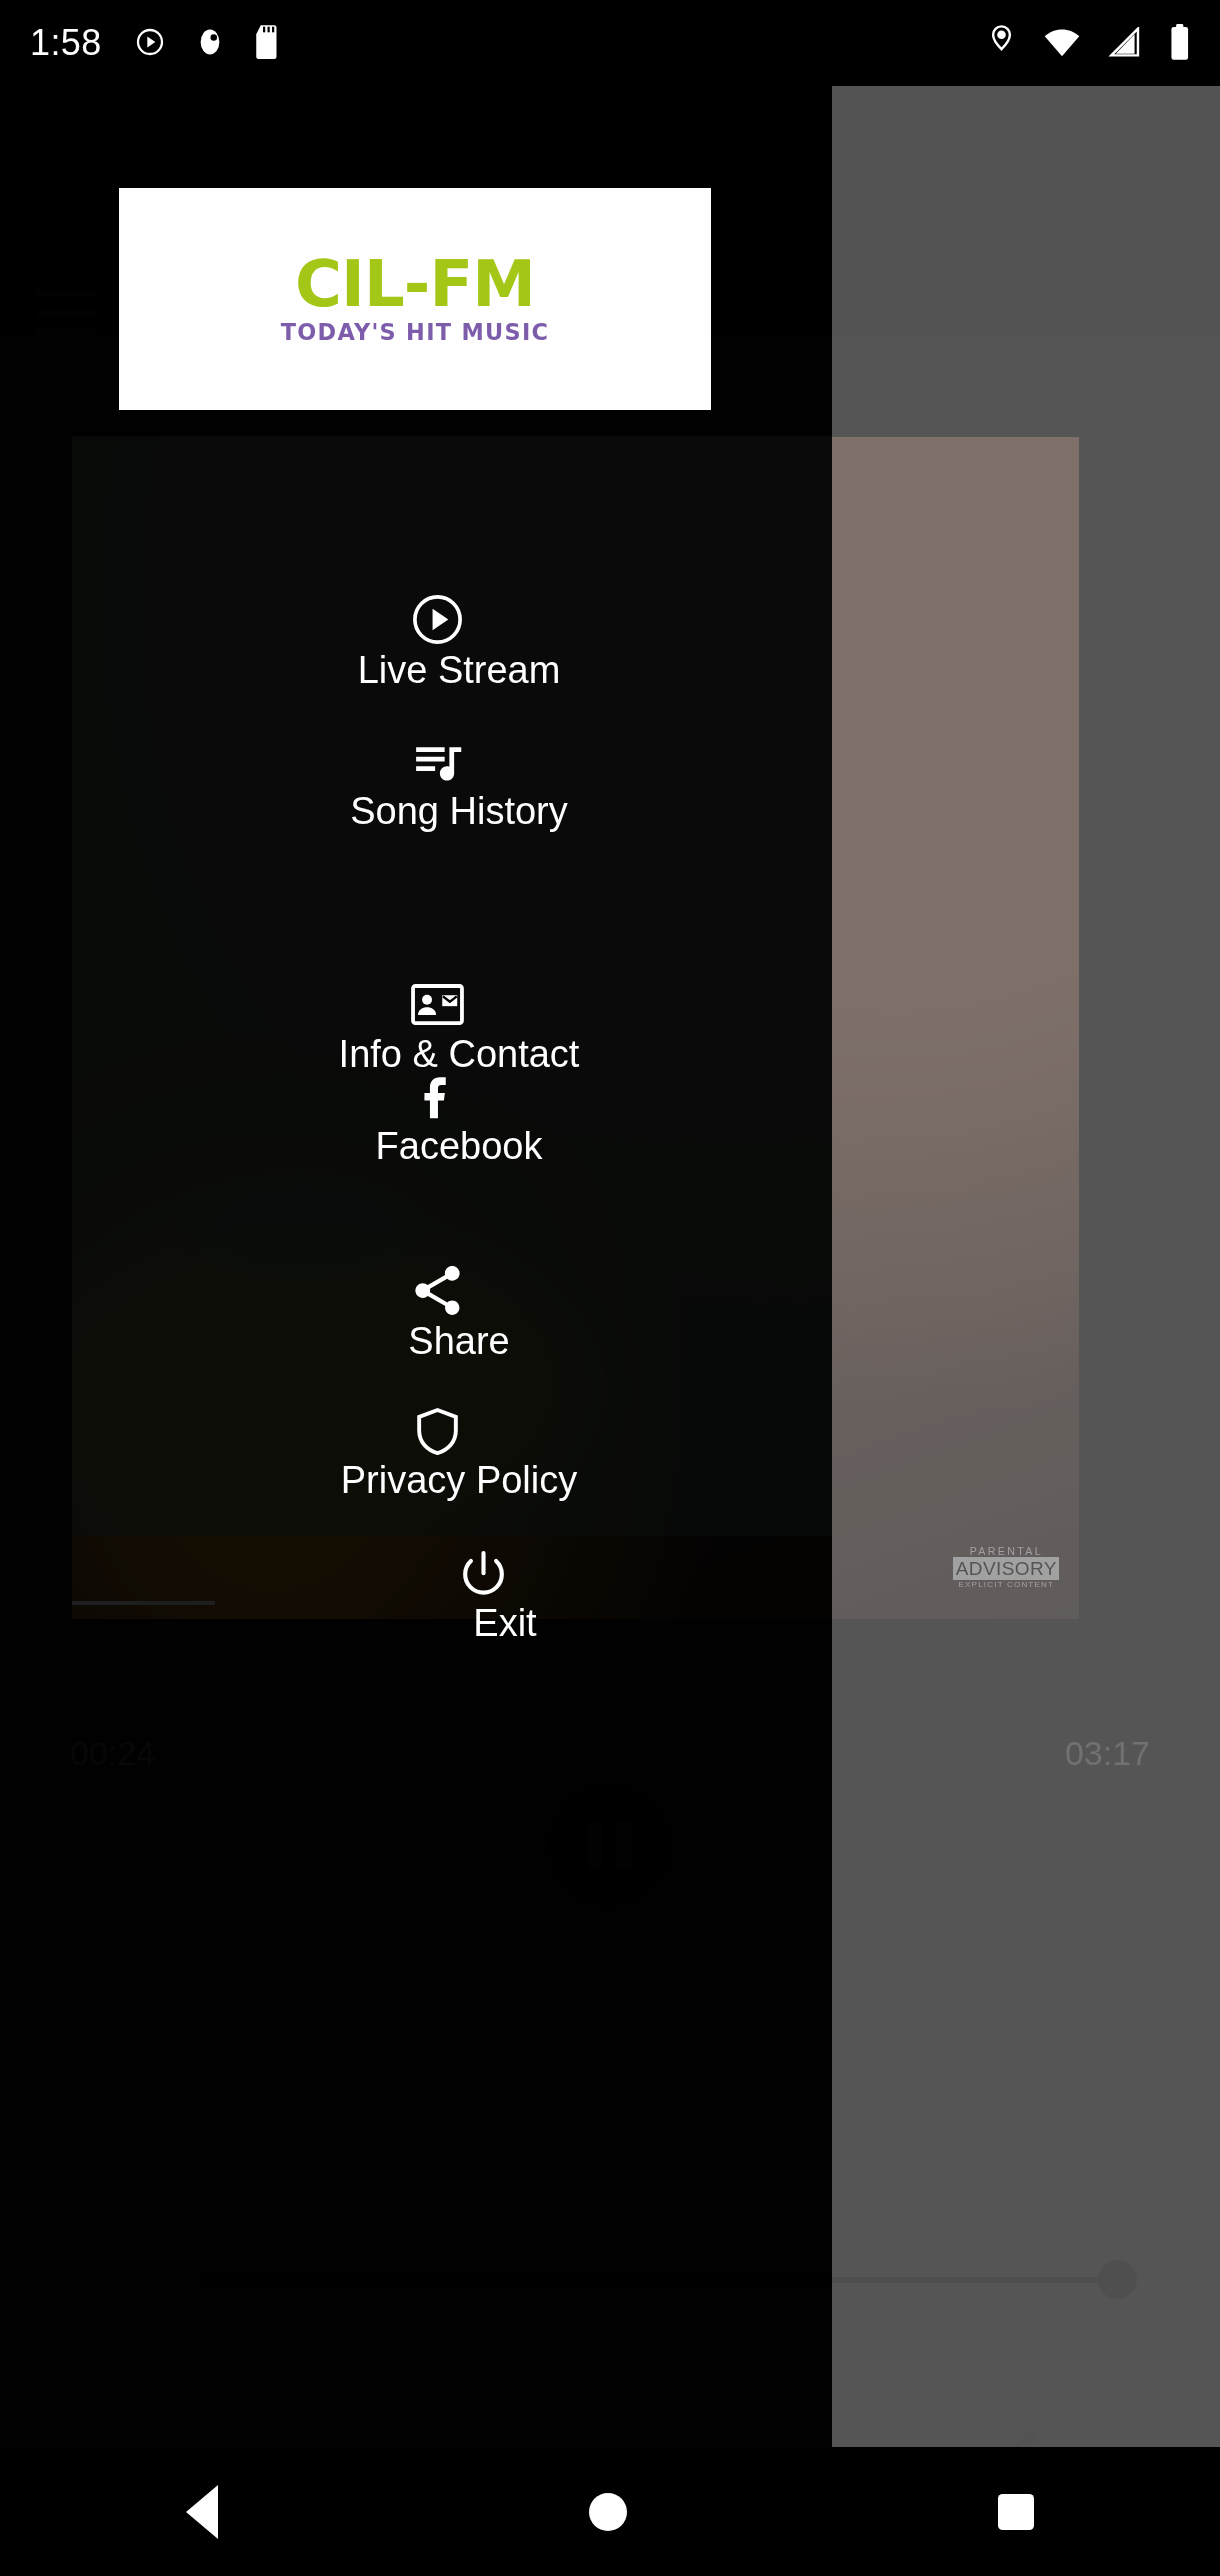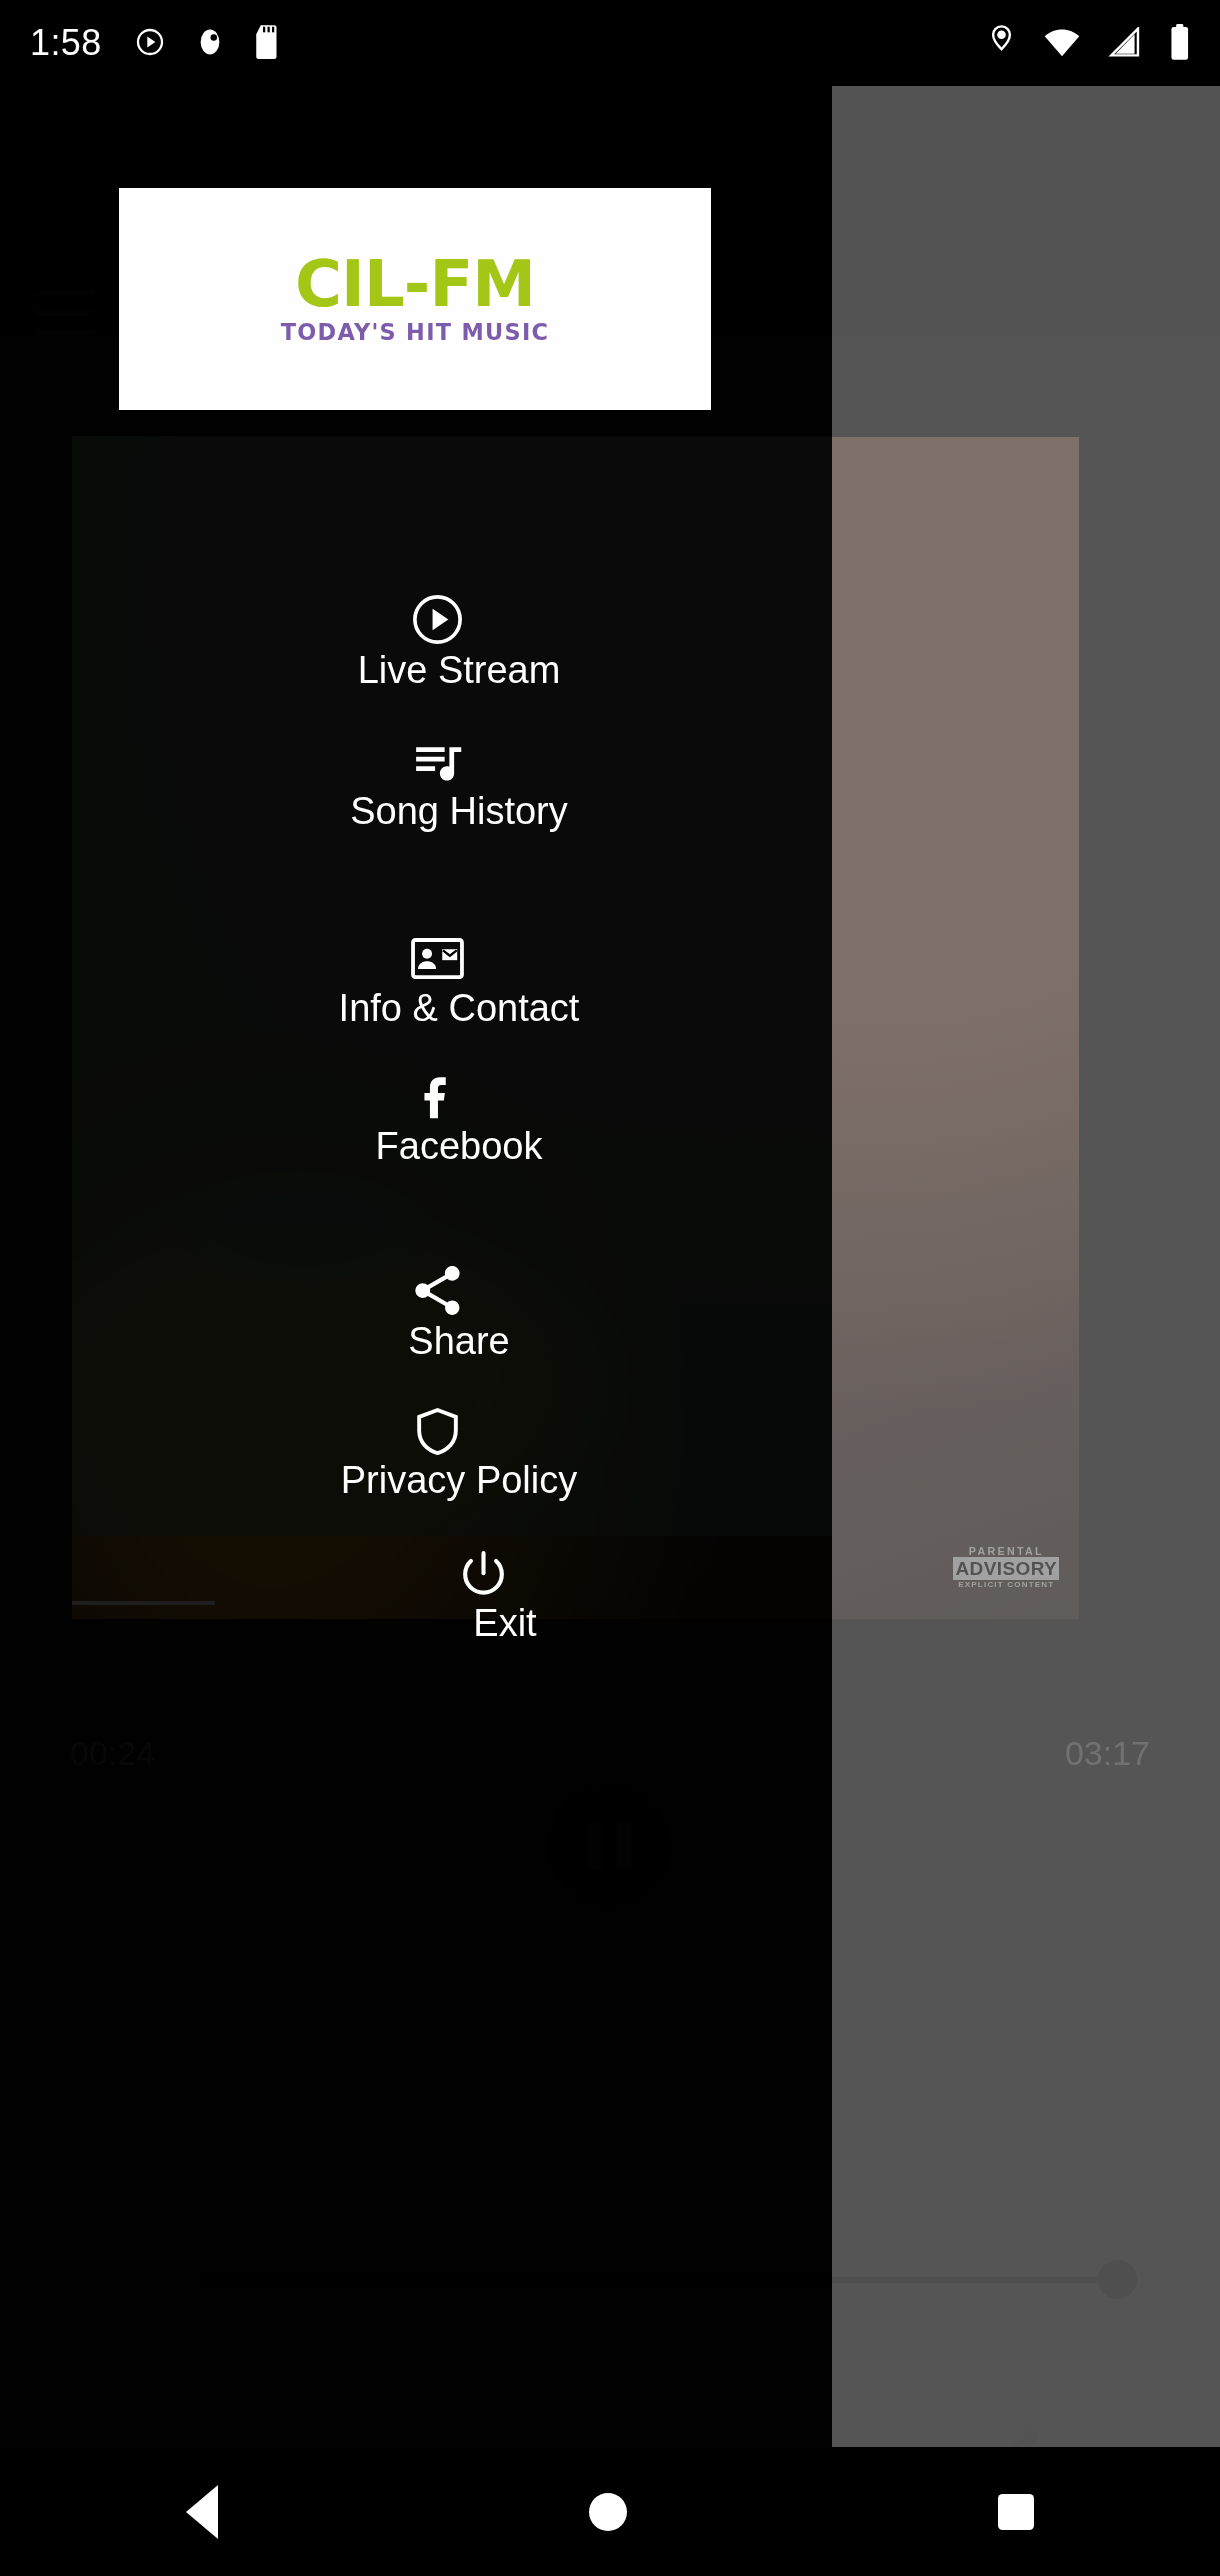--- a/index.html
+++ b/index.html
@@ -44,21 +44,21 @@
       radial-gradient(circle at 82% 14%, #7d5545 0 30%, rgba(125,85,69,0) 62%),
       radial-gradient(circle at 12% 26%, #6b4a3c 0 26%, rgba(107,74,60,0) 58%),
       linear-gradient(160deg,#7a5140 0%, #6a4536 38%, #50362c 66%, #2e2320 100%);
   }
   .albumart .teal{
     position:absolute; left:10%; top:62%; width:26%; height:10%;
     background:radial-gradient(ellipse at center, rgba(56,160,140,.55) 0 40%, rgba(56,160,140,0) 72%);
   }
   .pa-label{
     position:absolute; right:19.7px; bottom:30px;
-    width:106px; text-align:center; color:#d8d8d8; font-weight:700;
+    width:106px; text-align:center; color:#d8d8d8; font-weight:400;
   }
   .pa-top{ font-size:10.7px; letter-spacing:2.3px; }
   .pa-mid{ background:#d8d8d8; color:#0a0a0a; font-size:19px; letter-spacing:0.4px; line-height:23px; }
   .pa-bot{ font-size:8px; letter-spacing:1.2px; }
 
   
   .time-left{ position:absolute; left:70px; top:1648px; color:#5a5a5a; font-size:34px; }
   .time-right{ position:absolute; right:70px; top:1648px; color:#5a5a5a; font-size:34px; }
   .pausebtn{
     position:absolute; left:548px; top:1698px; width:123px; height:123px;
@@ -239,21 +239,21 @@
 
       <div class="mi" style="top:733px;">
         <span class="mi-ic">
           <svg width="57" height="57" viewBox="0 0 24 24" fill="#fff">
             <path d="M15 6H3v2h12V6zm0 4H3v2h12v-2zM3 16h8v-2H3v2zM17 6v8.18c-.31-.11-.65-.18-1-.18-1.66 0-3 1.34-3 3s1.34 3 3 3 3-1.34 3-3V8h3V6h-5z"></path>
           </svg>
         </span>
         <span class="mi-tx">Song History</span>
       </div>
 
-      <div class="mi" style="top:930px;">
+      <div class="mi" style="top:976px;">
         <span class="mi-ic">
           <svg width="57" height="57" viewBox="0 0 24 24" fill="none" stroke="#fff" stroke-width="1.6">
             <rect x="1.7" y="4.2" width="20.6" height="15.6" rx="1"></rect>
             <circle cx="7.6" cy="10" r="2.1" fill="#fff" stroke="none"></circle>
             <path d="M3.8 16.4c0-2.1 1.9-3.2 3.8-3.2s3.8 1.1 3.8 3.2z" fill="#fff" stroke="none"></path>
             <rect x="14" y="8.1" width="6.3" height="4.6" fill="#fff" stroke="none"></rect>
             <path d="M14.3 8.6l2.9 2.2 2.9-2.2" stroke="#000" stroke-width="1" fill="none"></path>
           </svg>
         </span>
         <span class="mi-tx">Info &amp; Contact</span>

